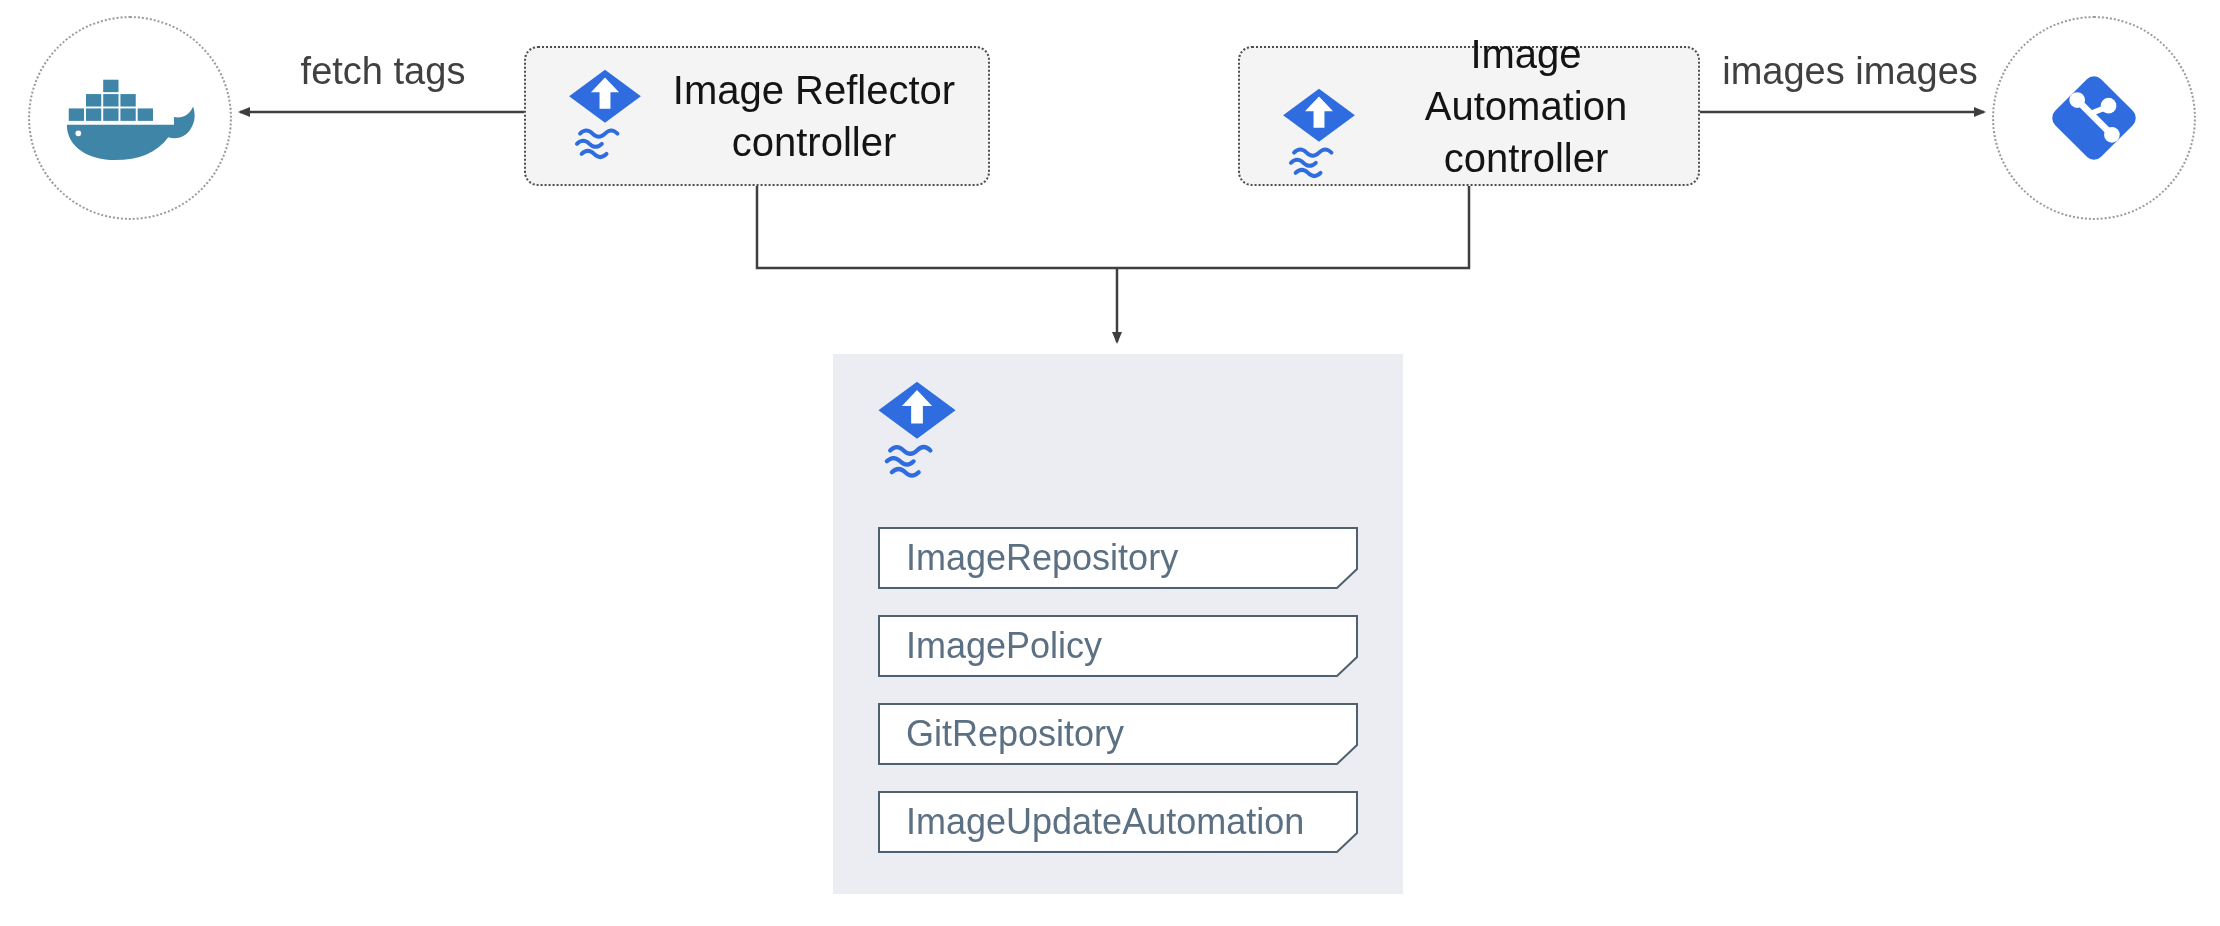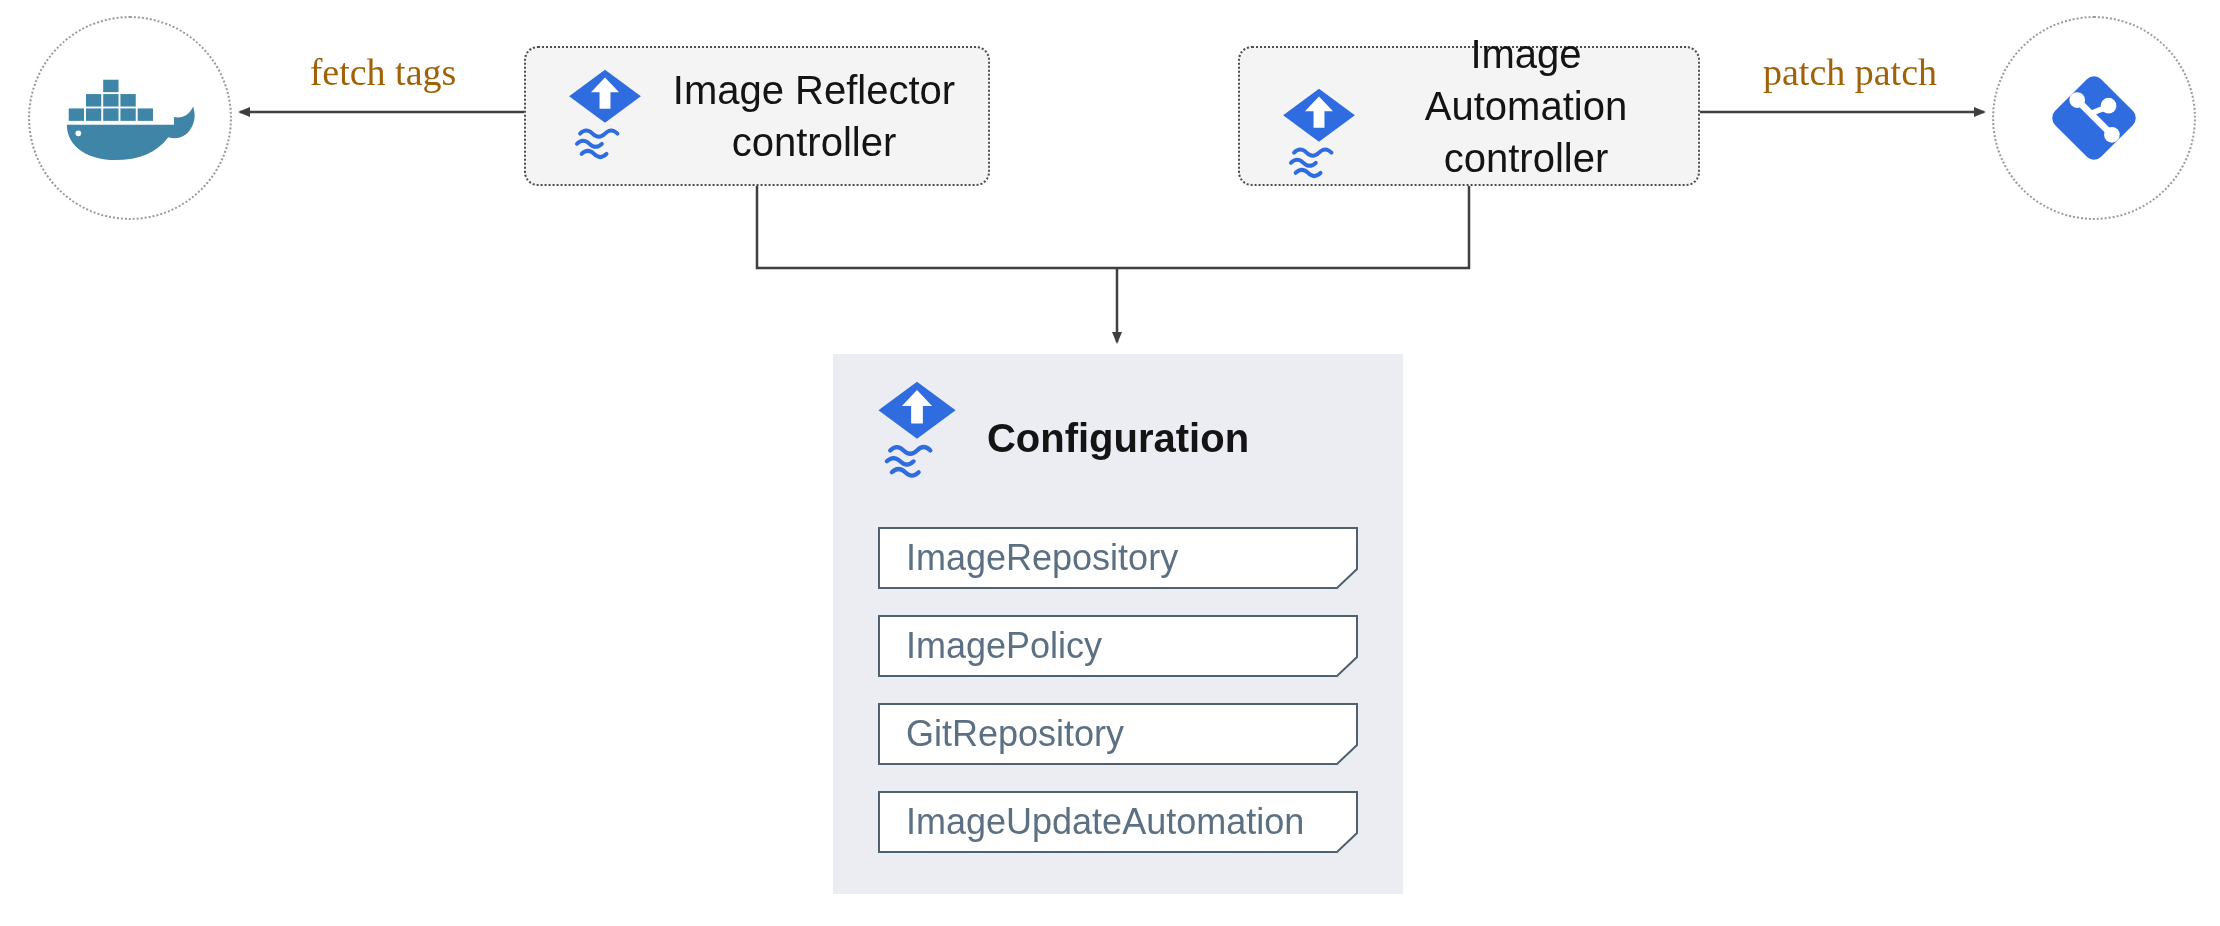--- a/index.html
+++ b/index.html
@@ -40,23 +40,22 @@
     flex: 1;
     text-align: center;
     font-size: 40px;
     line-height: 1.3;
     color: #141414;
   }
 
   .edge-label {
     position: absolute;
     font-size: 38px;
-    color: #a16207;
+    color: #404040;
     text-align: center;
-    font-family: Liberation Serif, serif;
   }
 
   .config-box {
     position: absolute;
     left: 833px;
     top: 354px;
     width: 570px;
     height: 540px;
     background: #ebedf3;
   }
@@ -166,21 +165,21 @@
       </svg>
   </div>
 
   <div class="node-circle" style="left:1992px; top:16px;">
     <svg class="git-icon" viewBox="0 0 100 100">
         <use href="#git-logo"></use>
       </svg>
   </div>
 
   <div class="edge-label" style="left:268px; top:50px; width:230px;">fetch tags</div>
-  <div class="edge-label" style="left:1720px; top:50px; width:260px;">patch patch</div>
+  <div class="edge-label" style="left:1720px; top:50px; width:260px;">images images</div>
 
   <div class="controller-box" style="left:524px; top:46px; width:466px;">
     <svg class="flux-icon" viewBox="0 0 100 124">
         <use href="#flux-logo"></use>
       </svg>
     <div class="controller-label">
       <div>Image Reflector</div>
       <div>controller</div>
     </div>
   </div>
@@ -192,21 +191,20 @@
     <div class="controller-label">
       <div>Image Automation</div>
       <div>controller</div>
     </div>
   </div>
 
   <div class="config-box">
     <svg class="config-flux-icon" viewBox="0 0 100 124">
         <use href="#flux-logo"></use>
       </svg>
-    <div class="config-title">Configuration</div>
 
     <svg class="tag" style="top:173px" width="480" height="62" viewBox="0 0 480 62">
       <polygon class="tag-shape" points="1,1 479,1 479,42 459,61 1,61"></polygon>
       <text class="tag-text" x="28" y="43">ImageRepository</text>
     </svg>
 
     <svg class="tag" style="top:261px" width="480" height="62" viewBox="0 0 480 62">
       <polygon class="tag-shape" points="1,1 479,1 479,42 459,61 1,61"></polygon>
       <text class="tag-text" x="28" y="43">ImagePolicy</text>
     </svg>

